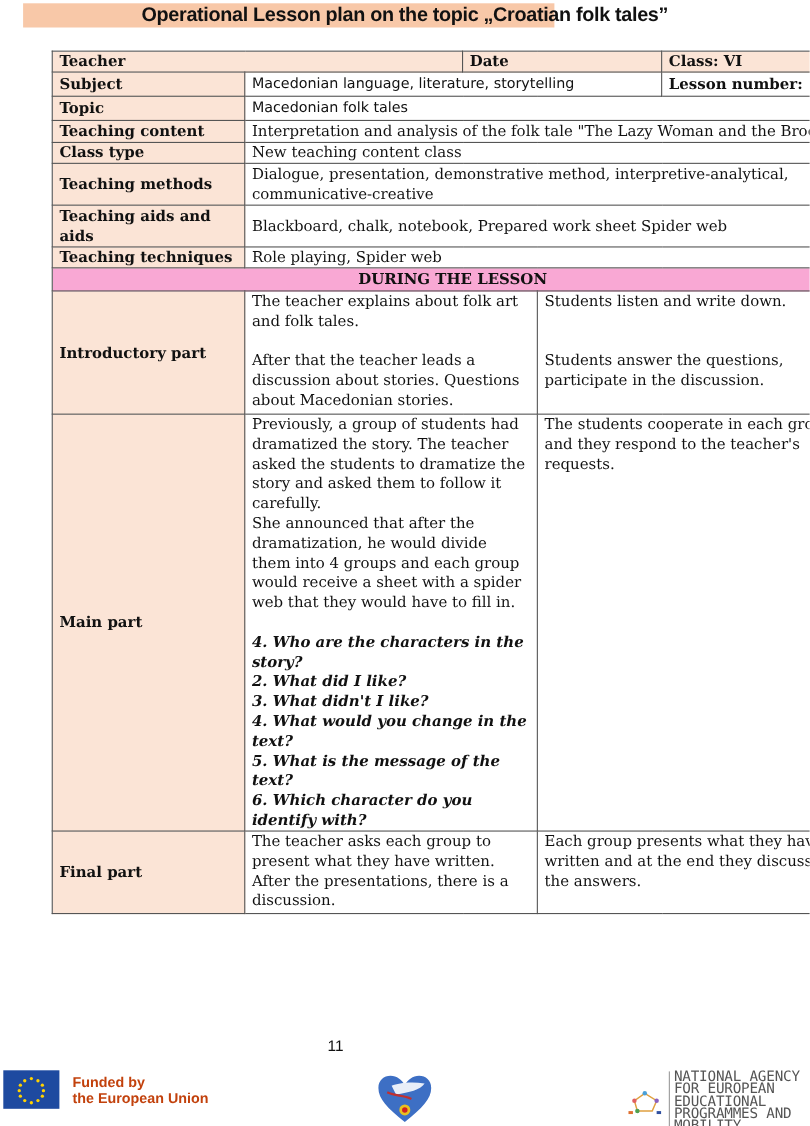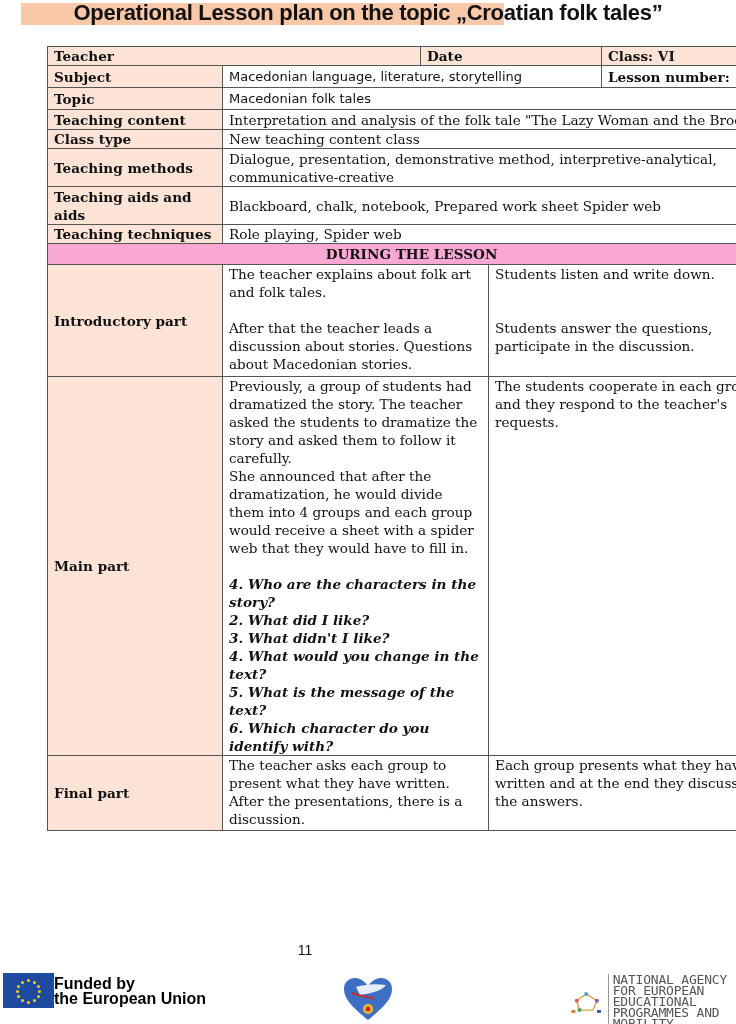--- a/index.html
+++ b/index.html
@@ -9,21 +9,21 @@
     font-family: "DejaVu Serif", "Liberation Serif", serif;
     color: #111;
   }
   .title-bar {
     position: absolute; left: 21px; top: 3px; width: 483px; height: 22px;
     background: #f8c8a8;
   }
   .title-text {
     position: absolute; left: 0; top: 2px; width: 736px; text-align: center;
     font-family: "Liberation Sans", sans-serif; font-weight: bold;
-    font-size: 22px; line-height: 22px; letter-spacing: -0.3px;
+    font-size: 18px; line-height: 22px; letter-spacing: -0.3px;
   }
   table.plan {
     position: absolute; left: 7px; top: 46px; width: 728px;
     border-collapse: collapse; table-layout: fixed;
     font-size: 13.6px; line-height: 18px; margin-left: 40px;
   }
   table.plan td {
     border: 1px solid #555; padding: 0 6px; vertical-align: middle;
   }
   .lbl { background: #fbe4d6; font-weight: bold; }
@@ -36,22 +36,22 @@
   .page-num {
     position: absolute; top: 942px; left: 0; width: 610px; text-align: center;
     font-family: "Liberation Sans", sans-serif; font-size: 14px;
   }
   .footer-eu { position: absolute; left: 3px; top: 973px; display: flex; align-items: center; }
   .eu-flag { width: 51px; height: 35px; background: #1e4aa0; position: relative; }
   .eu-flag span {
     position: absolute; width: 3px; height: 3px; background: #ffd200; border-radius: 50%;
   }
   .eu-text {
-    margin-left: 0; color: #000000; font-family: "Liberation Sans", sans-serif;
-    font-weight: bold; font-size: 16px; line-height: 15px;
+    margin-left: 12px; color: #c2410c; font-family: "Liberation Sans", sans-serif;
+    font-weight: bold; font-size: 13px; line-height: 15px;
   }
   .heart { position: absolute; left: 342px; top: 975px; width: 52px; height: 46px; }
   .agency { position: absolute; left: 570px; top: 974px; display: flex; align-items: center; }
   .agency-icon { width: 50px; height: 36px; }
   .agency-text {
     margin-left: 4px; padding-left: 4px; border-left: 1px solid #999;
     font-family: "DejaVu Sans Mono", "Liberation Mono", monospace;
     font-size: 13px; line-height: 11px; color: #555; letter-spacing: -0.2px;
   }
 </style>

